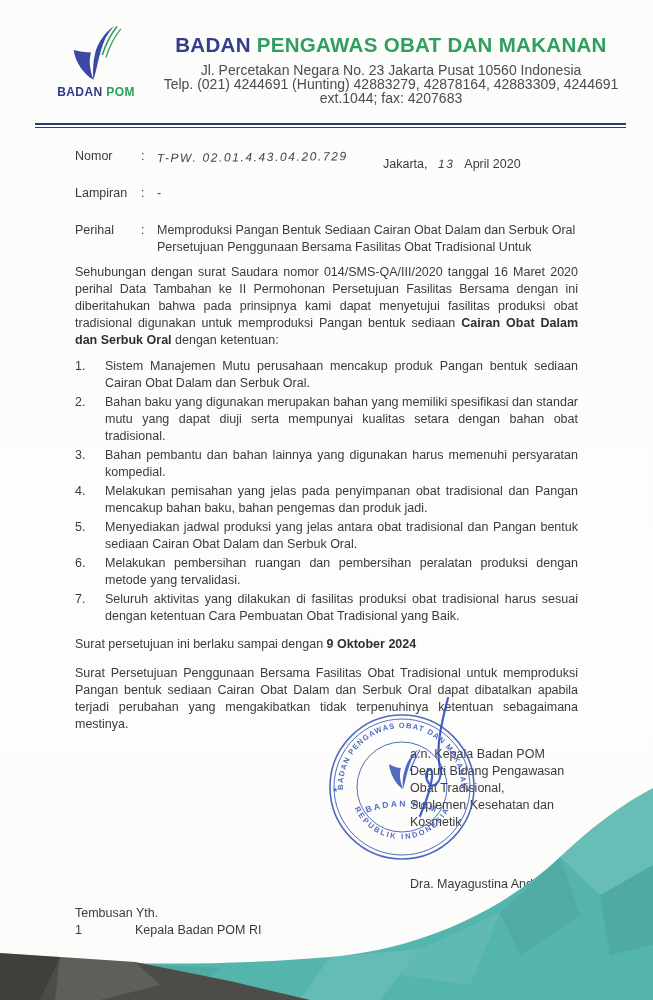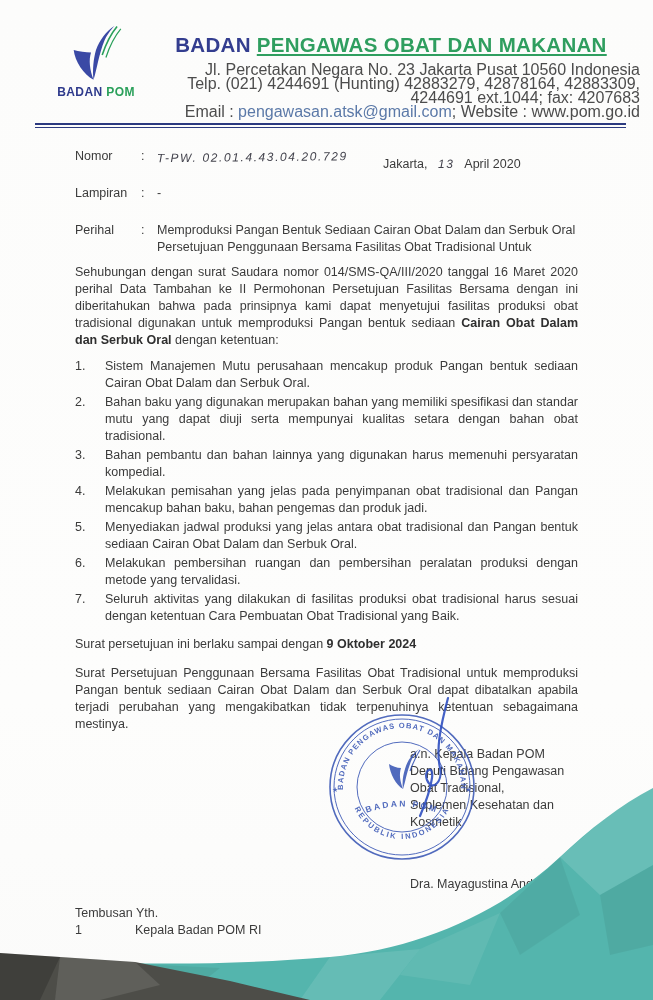--- a/index.html
+++ b/index.html
@@ -9,22 +9,22 @@
   
   .header{position:relative;height:117px;}
   .logo{position:absolute;left:55px;top:24px;width:82px;text-align:center;}
   .logo svg{width:62px;height:62px;display:block;margin:0 auto;}
   .logo-caption{font-size:12px;font-weight:bold;letter-spacing:.4px;line-height:13px;}
   .logo-caption .blue{color:#2e3a8c;}
   .logo-caption .green{color:#2aa05a;}
   .header-right{margin-left:142px;width:498px;text-align:center;padding-top:33px;}
   .org-title{font-size:20.5px;font-weight:bold;letter-spacing:.3px;line-height:24px;white-space:nowrap;}
   .org-title .navy{color:#333d8f;}
-  .org-title .green{color:#2f9e5f;text-decoration:underline;}
-  .addr{font-size:16px;line-height:14px;color:#4c4c4c;margin-top:6px;text-align:right;}
+  .org-title .green{color:#2f9e5f;}
+  .addr{font-size:14px;line-height:14px;color:#4c4c4c;margin-top:6px;}
   .addr .mail{color:#5b79a8;}
   .rule{margin:6px 27px 0 35px;height:2px;border-top:2.5px solid #2c3a80;border-bottom:1.5px solid #2c3a80;}
 
   
   .meta{position:relative;margin:9px 75px 0 75px;}
   .meta-row{display:flex;margin-top:20px;}
   .meta-label{width:66px;flex-shrink:0;}
   .meta-colon{width:16px;flex-shrink:0;}
   .meta-value{flex:1;}
   .handwrite{font-size:12px;letter-spacing:1.6px;color:#42424c;display:inline-block;transform:rotate(-.6deg);font-style:italic;}
@@ -77,23 +77,20 @@
       </div>
     </div>
     <div class="header-right">
       <div class="org-title">
         <span class="navy">BADAN</span>
         <span class="green">PENGAWAS OBAT DAN MAKANAN</span>
       </div>
       <div class="addr">
         <div>Jl. Percetakan Negara No. 23 Jakarta Pusat 10560 Indonesia</div>
         <div>Telp. (021) 4244691 (Hunting) 42883279, 42878164, 42883309, 4244691 ext.1044; fax: 4207683</div>
-        <div>
-          <span>Email : </span><span class="mail">pengawasan.atsk@gmail.com</span><span>; Website : </span><span>www.pom.go.id</span>
-        </div>
       </div>
     </div>
   </div>
   <div class="rule"></div>
 
   <div class="meta">
     <div class="meta-row">
       <span class="meta-label">Nomor</span>
       <span class="meta-colon">:</span>
       <span class="meta-value handwrite">T-PW. 02.01.4.43.04.20.729</span>

